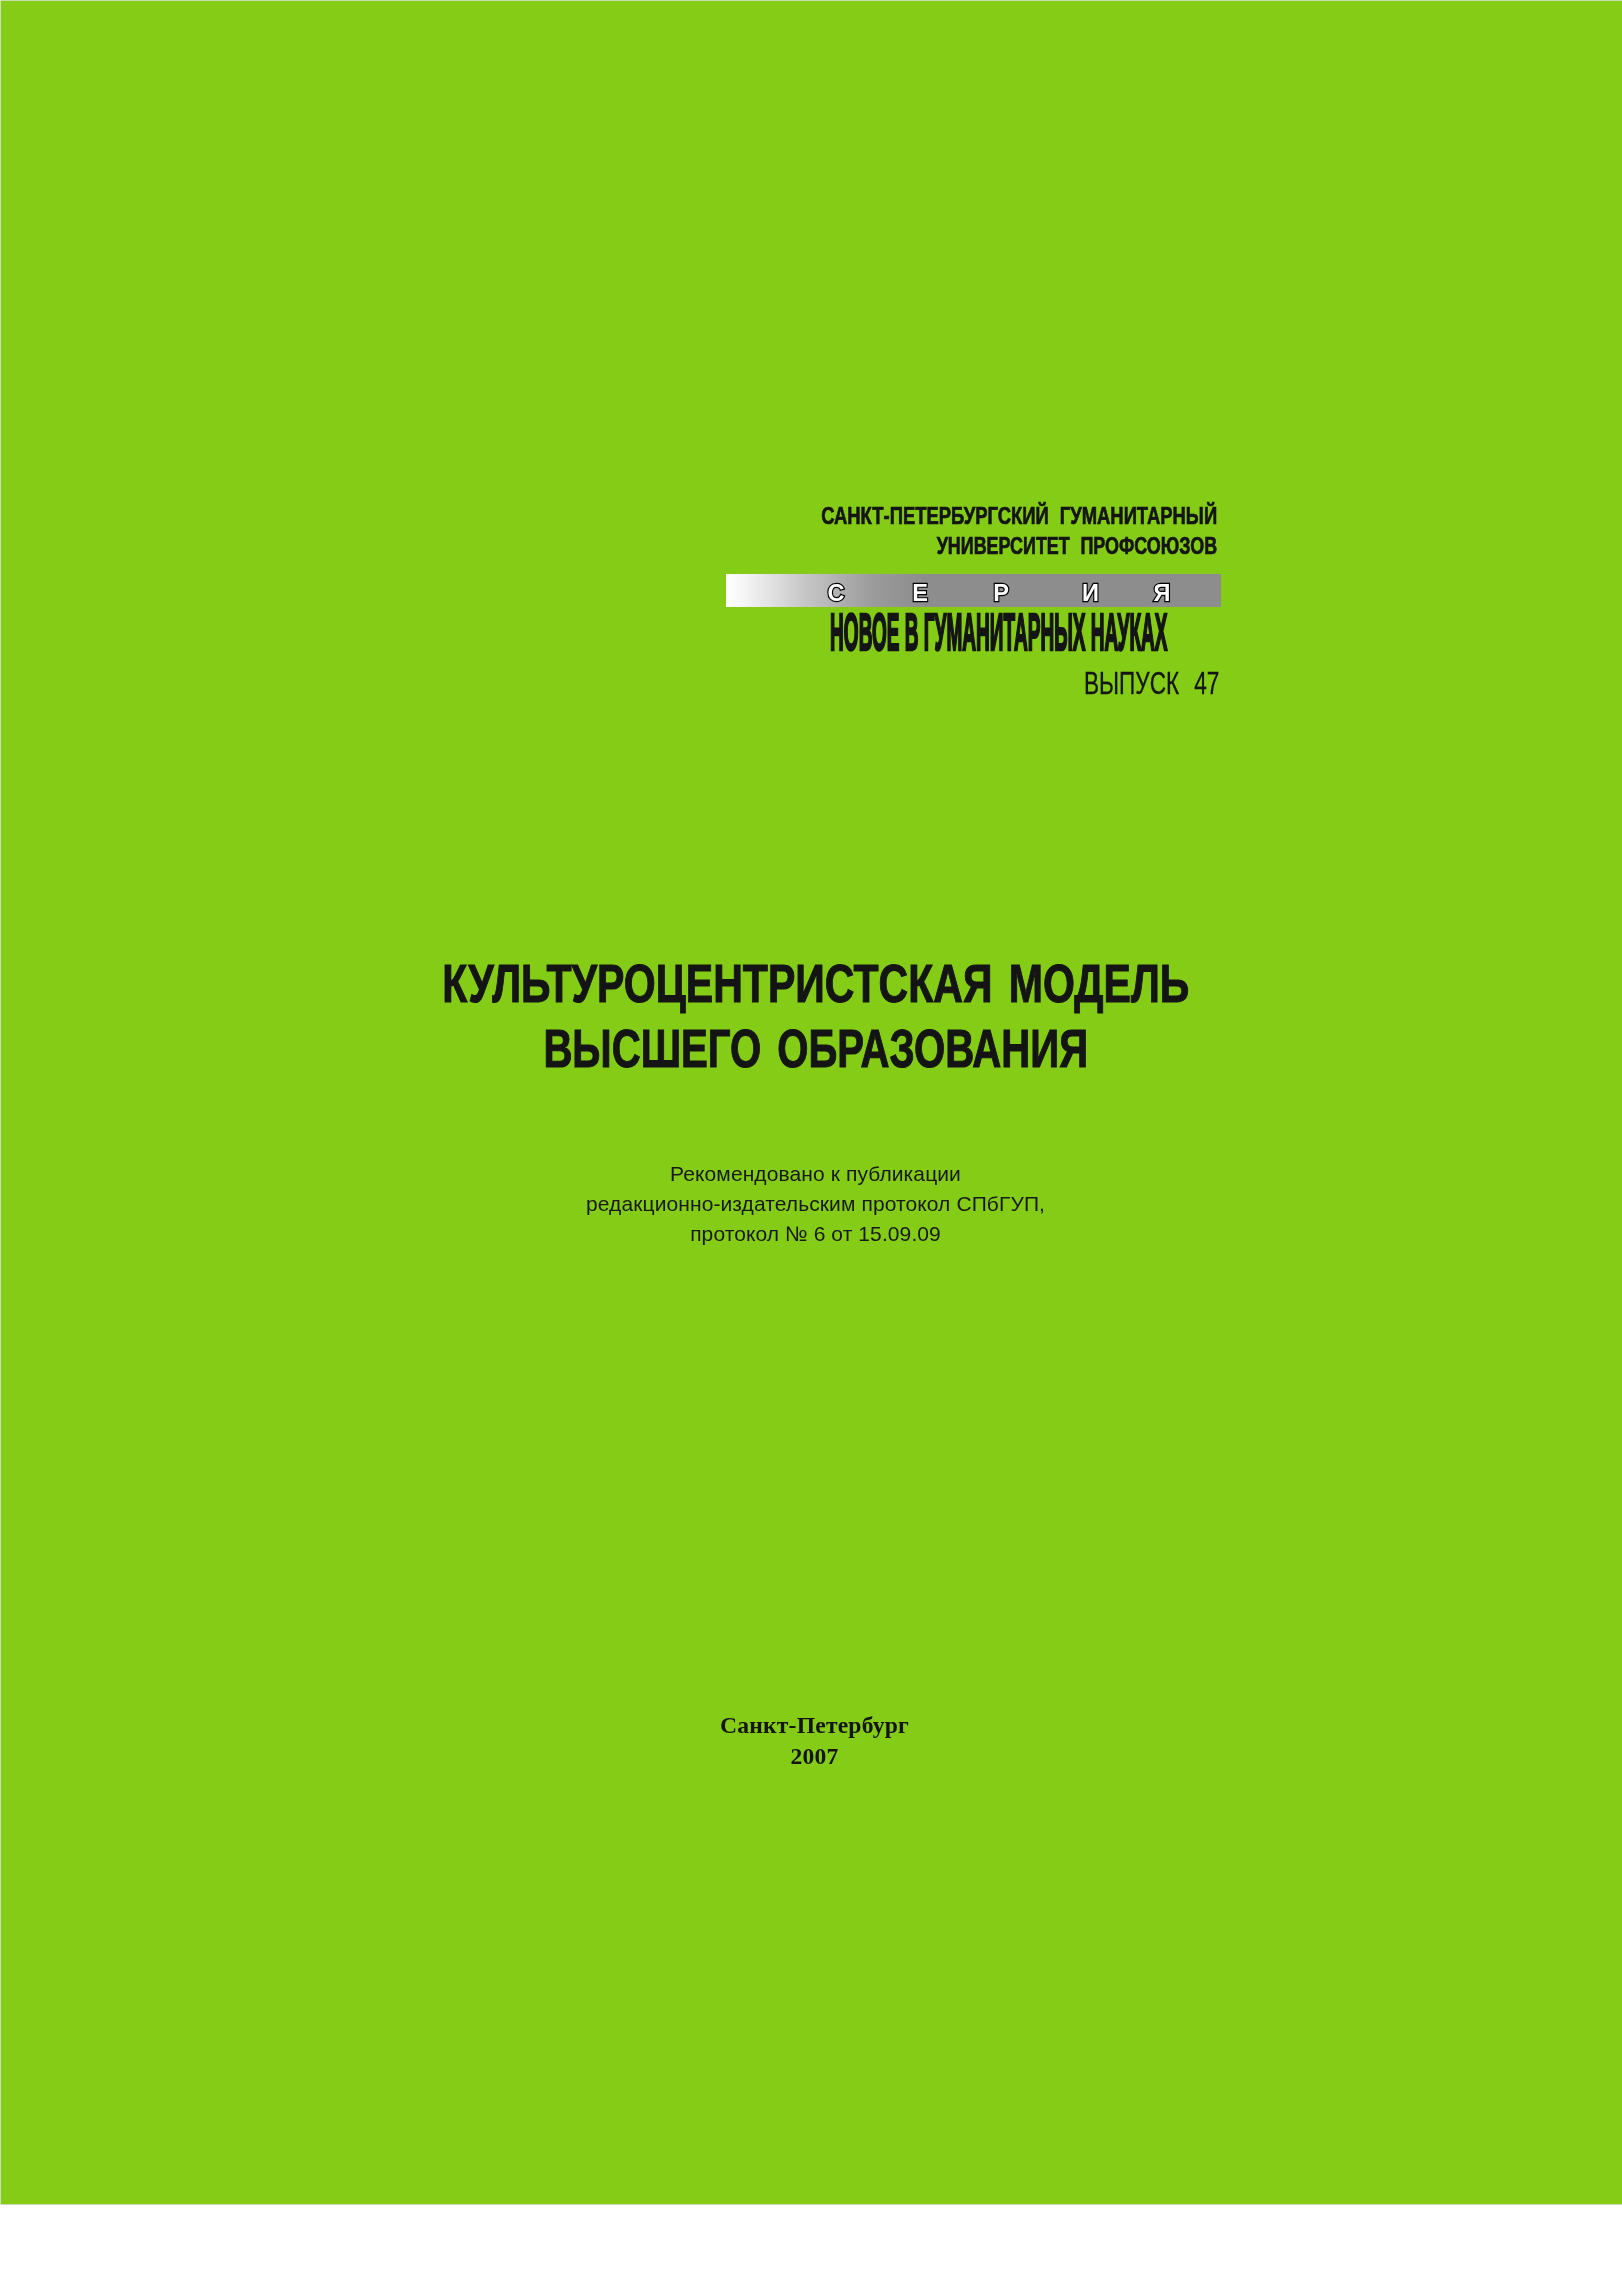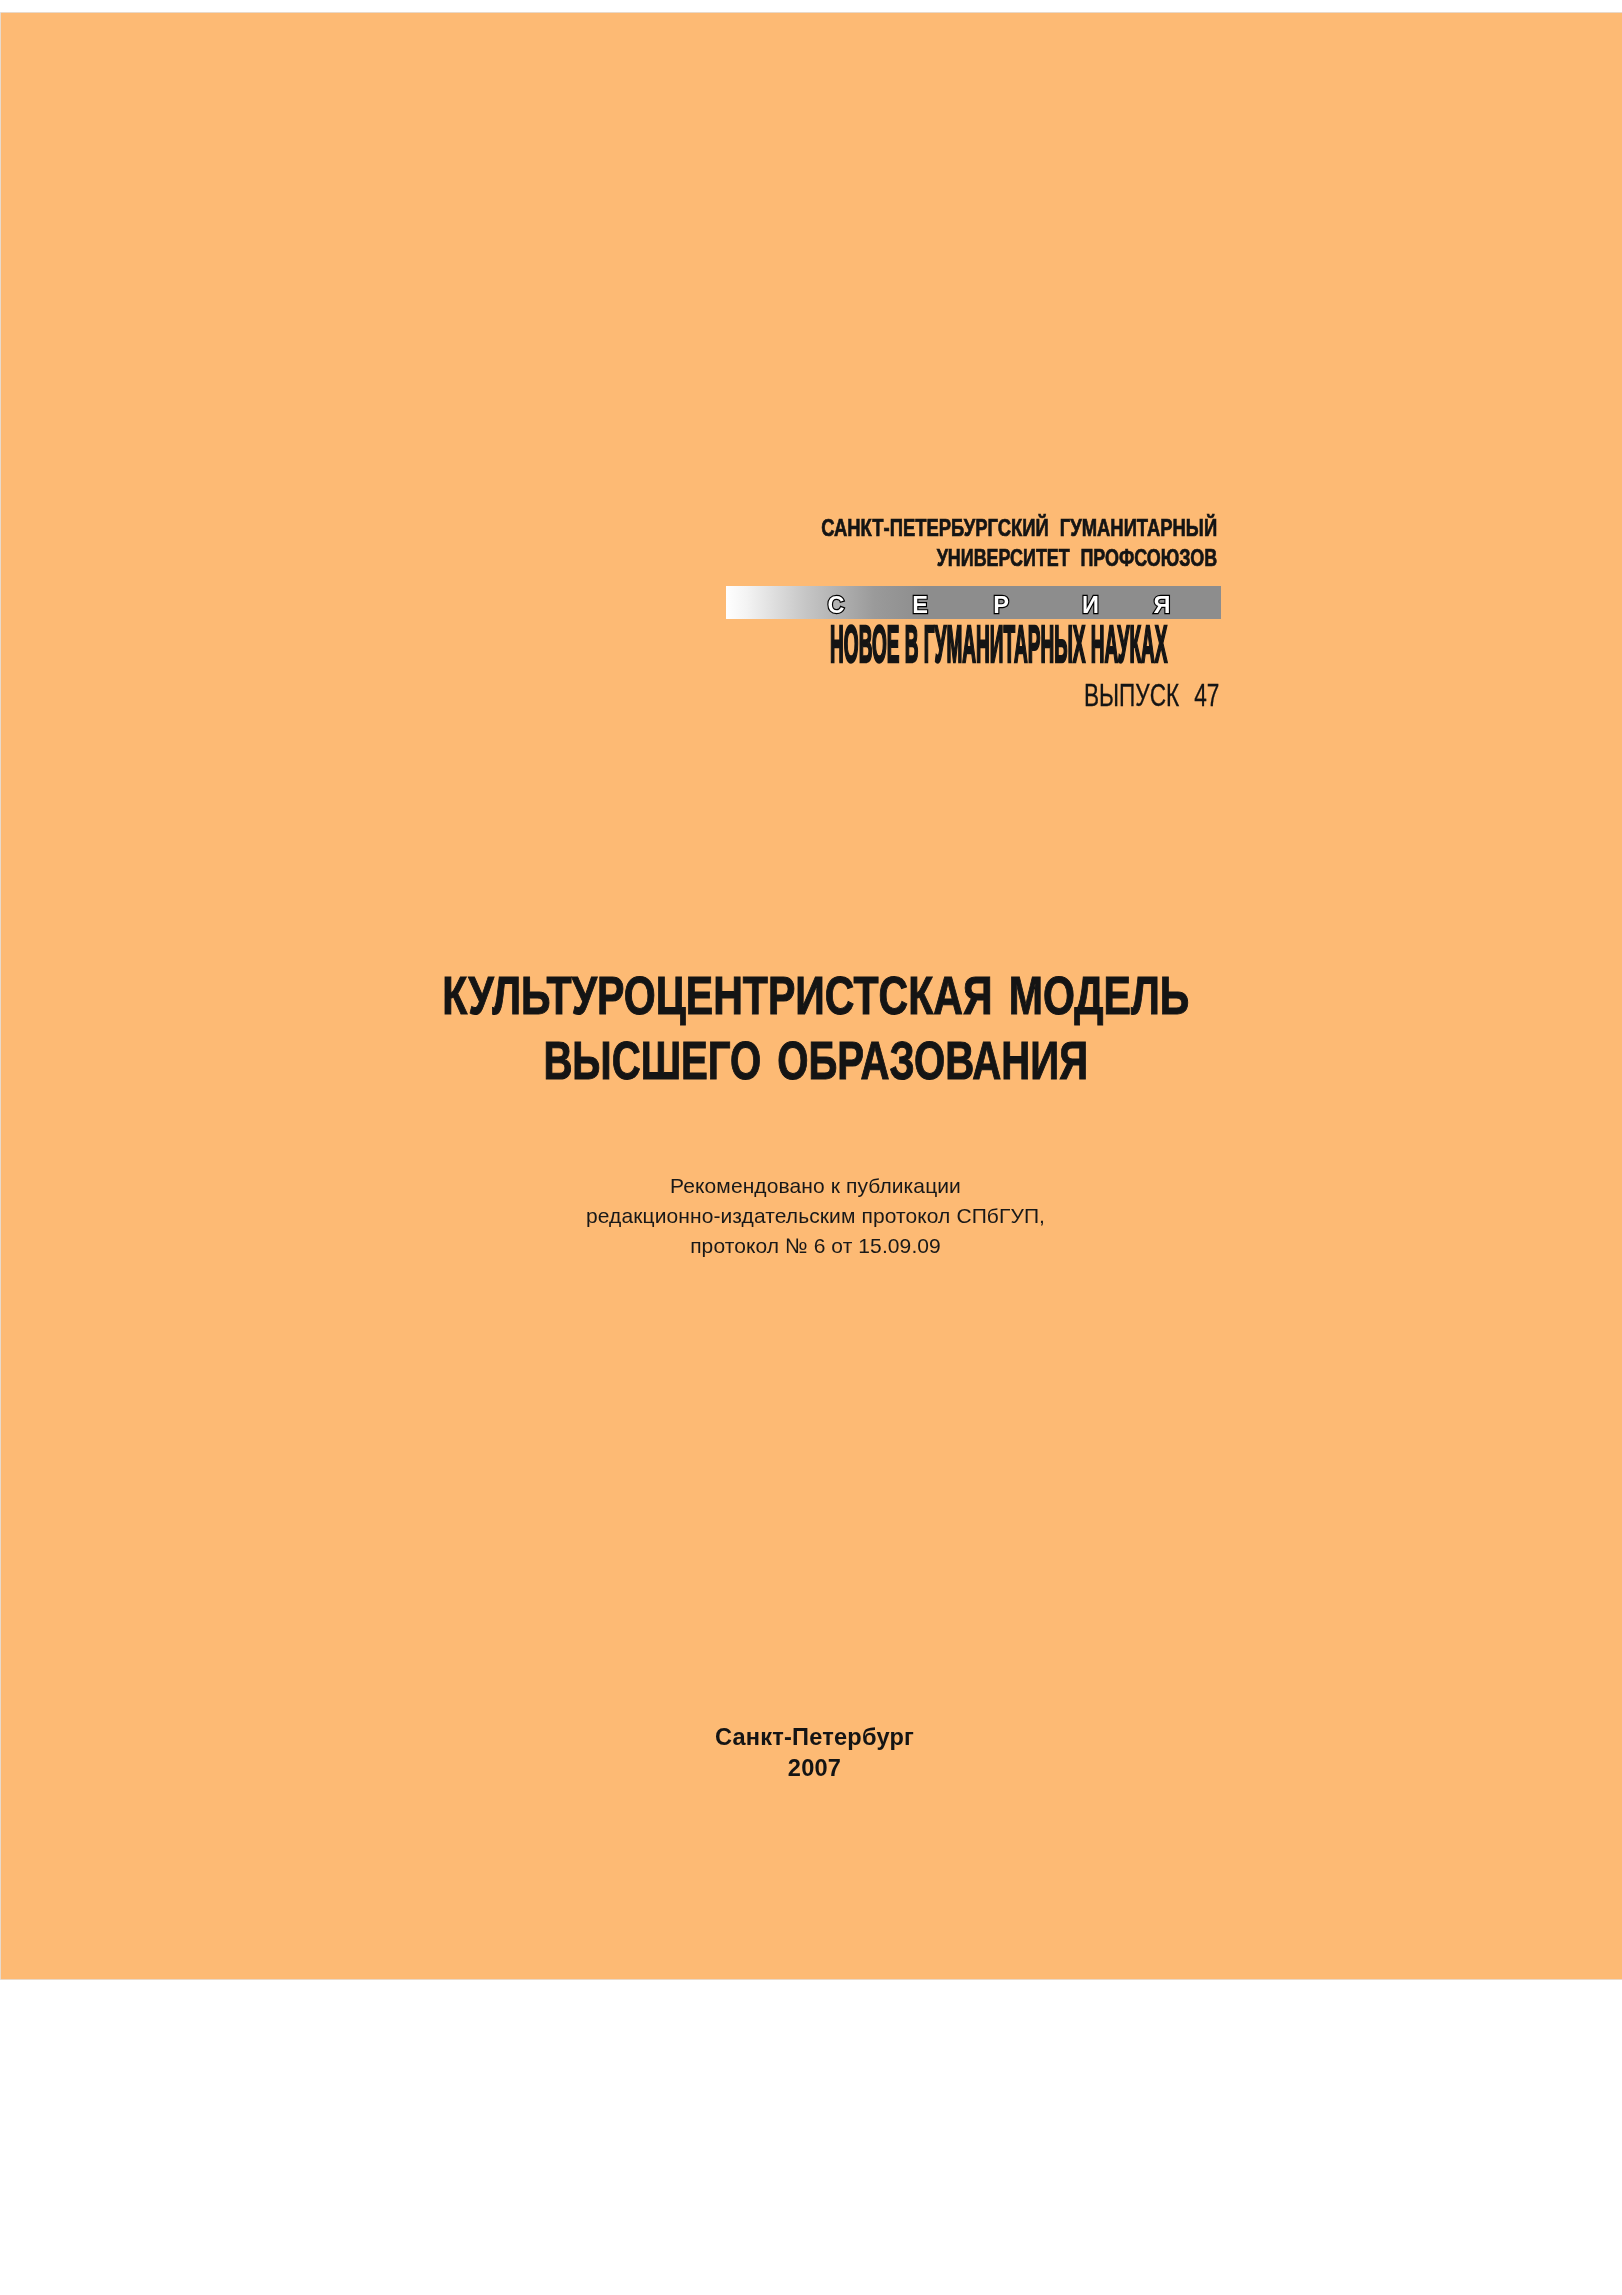--- a/index.html
+++ b/index.html
@@ -1,20 +1,20 @@
 <!DOCTYPE html>
 <html style="--text_ink: #141414; --bar_gray: #8d8d8d;font-size:12.6px"><head>
 <meta charset="utf-8">
 <style>
   html,body{margin:0;padding:0;background:#ffffff;}
   .page{
     position:relative;
-    width:1623px;height:1968px;
-    margin:12px auto;
-    background:#fdba74;
+    width:1623px;height:2205px;
+    margin:0 auto;
+    background:#84cc16;
     box-shadow:inset 0 0 0 0.8px #e3e3e3;
     font-family:"Liberation Sans","DejaVu Sans",sans-serif;
     color:var(--text_ink,#141414);
     overflow:hidden;
   }
   svg{position:absolute;overflow:visible;}
   svg text{fill:var(--text_ink,#141414);}
 
   
   #univ-svg{left:785px;top:495px;}
@@ -67,20 +67,21 @@
     color:#181818;
     letter-spacing:0.1px;
   }
 
   
   .imprint{
     position:absolute;left:410px;top:1710px;width:809px;
     text-align:center;
     font-weight:bold;font-size:23.6px;line-height:31px;
     letter-spacing:0.2px;
+    font-family:Liberation Serif, serif;
   }
 </style>
 </head>
 <body>
 
 <div class="page">
 
   <svg id="univ-svg" width="440" height="75" viewBox="0 0 560 95">
     <text class="univ-line" x="550" y="37" text-anchor="end" textLength="504" lengthAdjust="spacingAndGlyphs">САНКТ-ПЕТЕРБУРГСКИЙ ГУМАНИТАРНЫЙ</text>
     <text class="univ-line" x="550" y="75" text-anchor="end" textLength="357" lengthAdjust="spacingAndGlyphs">УНИВЕРСИТЕТ ПРОФСОЮЗОВ</text>

